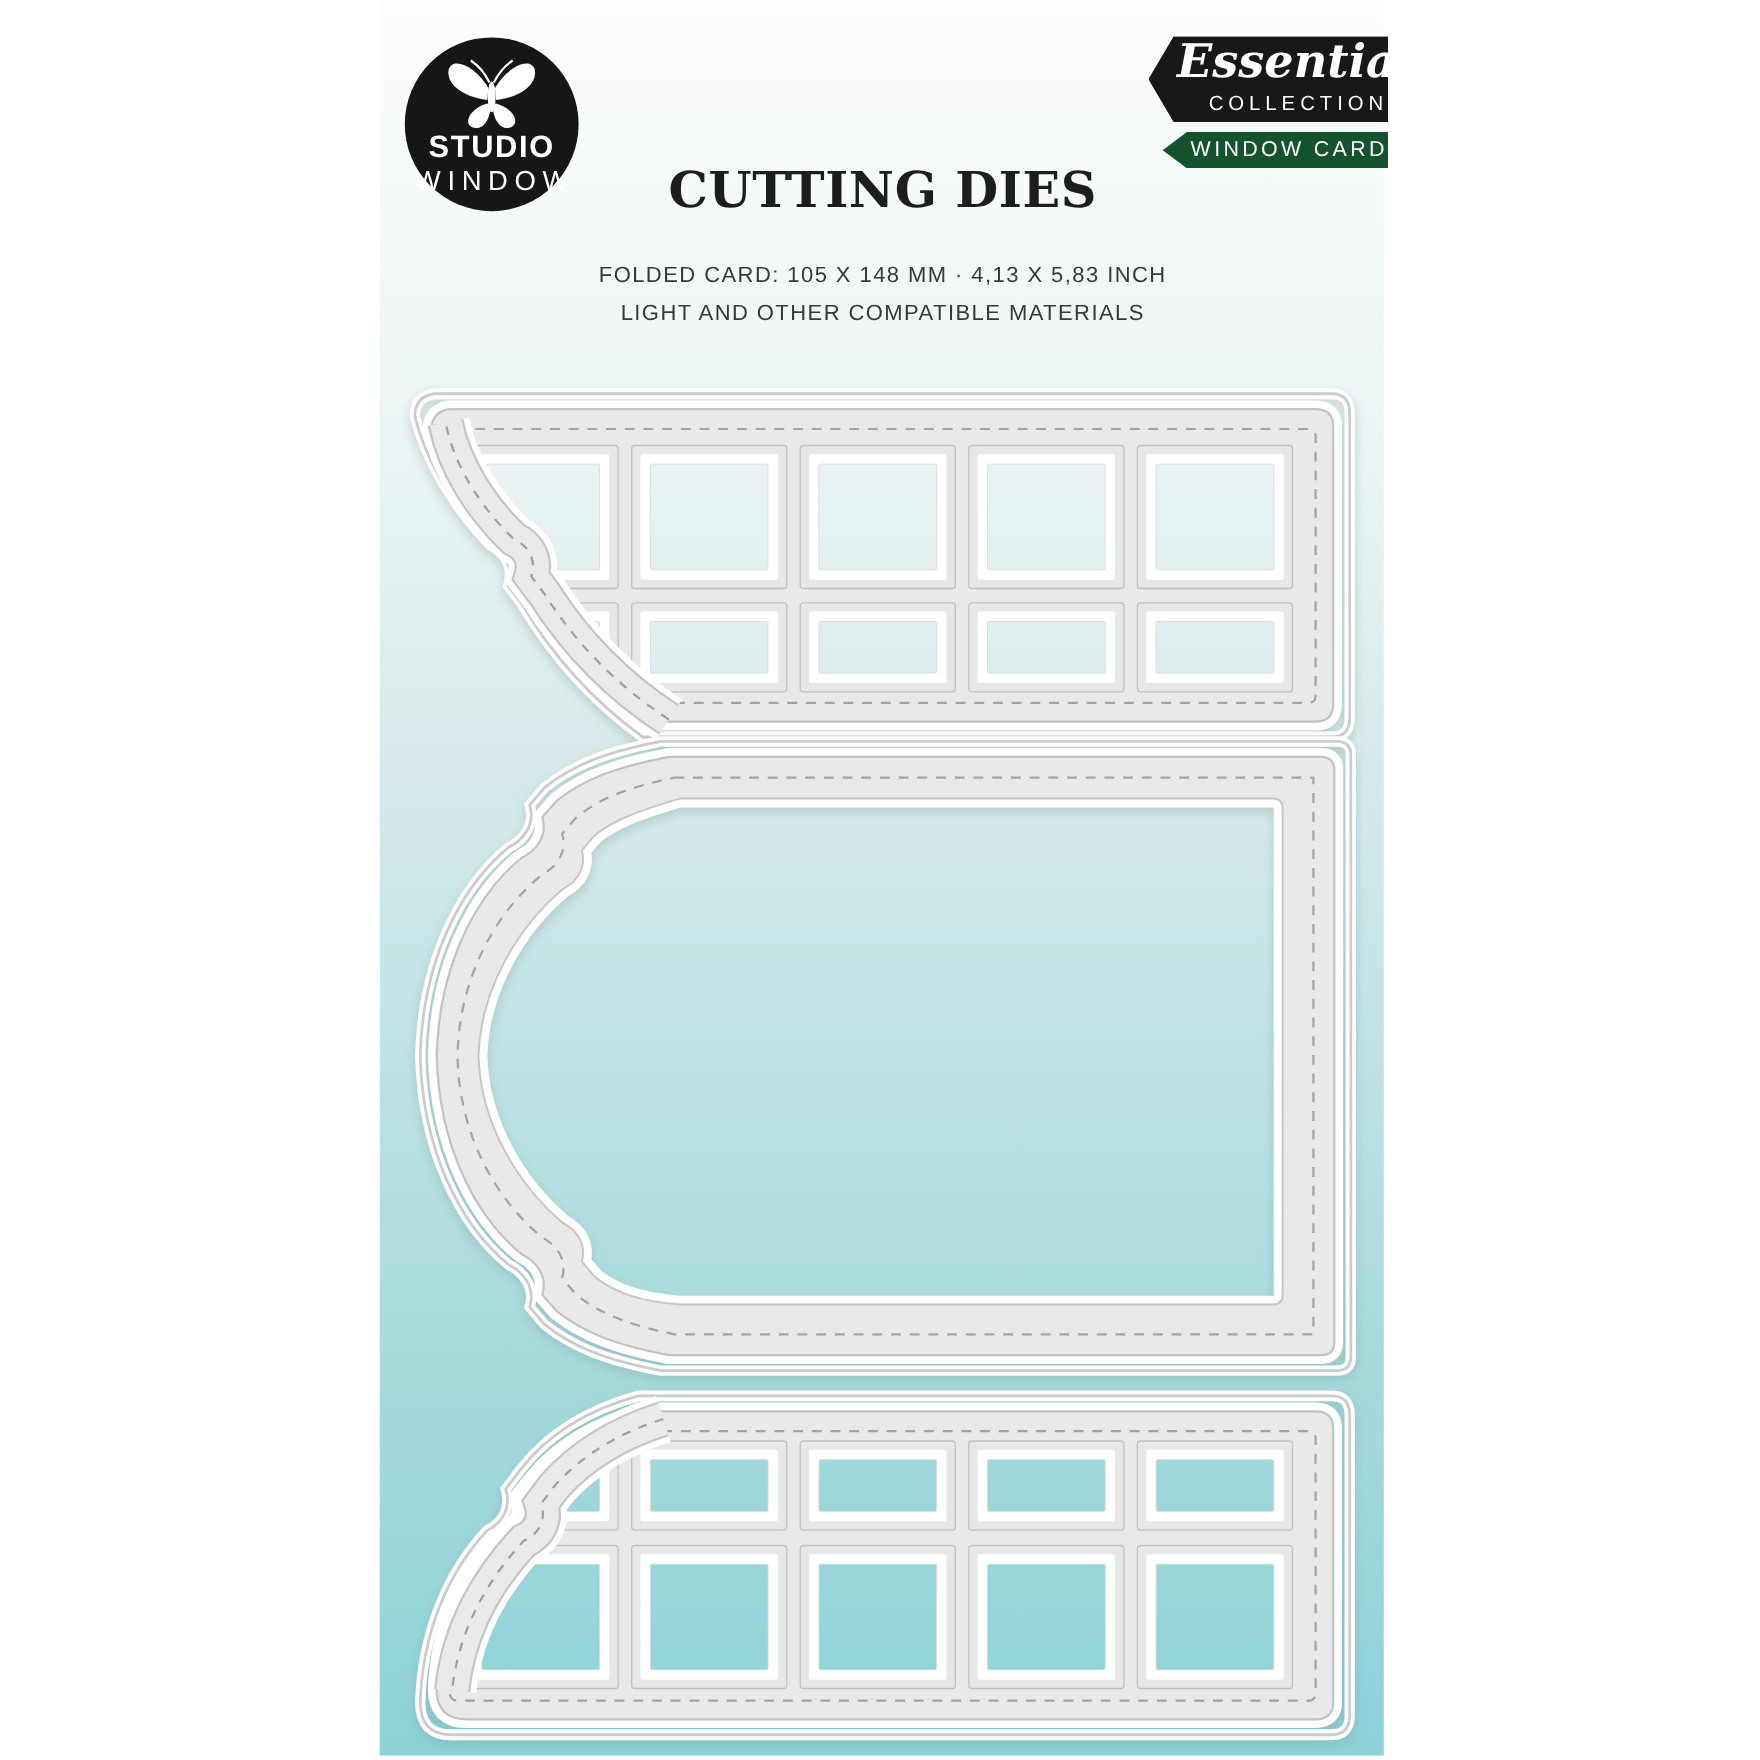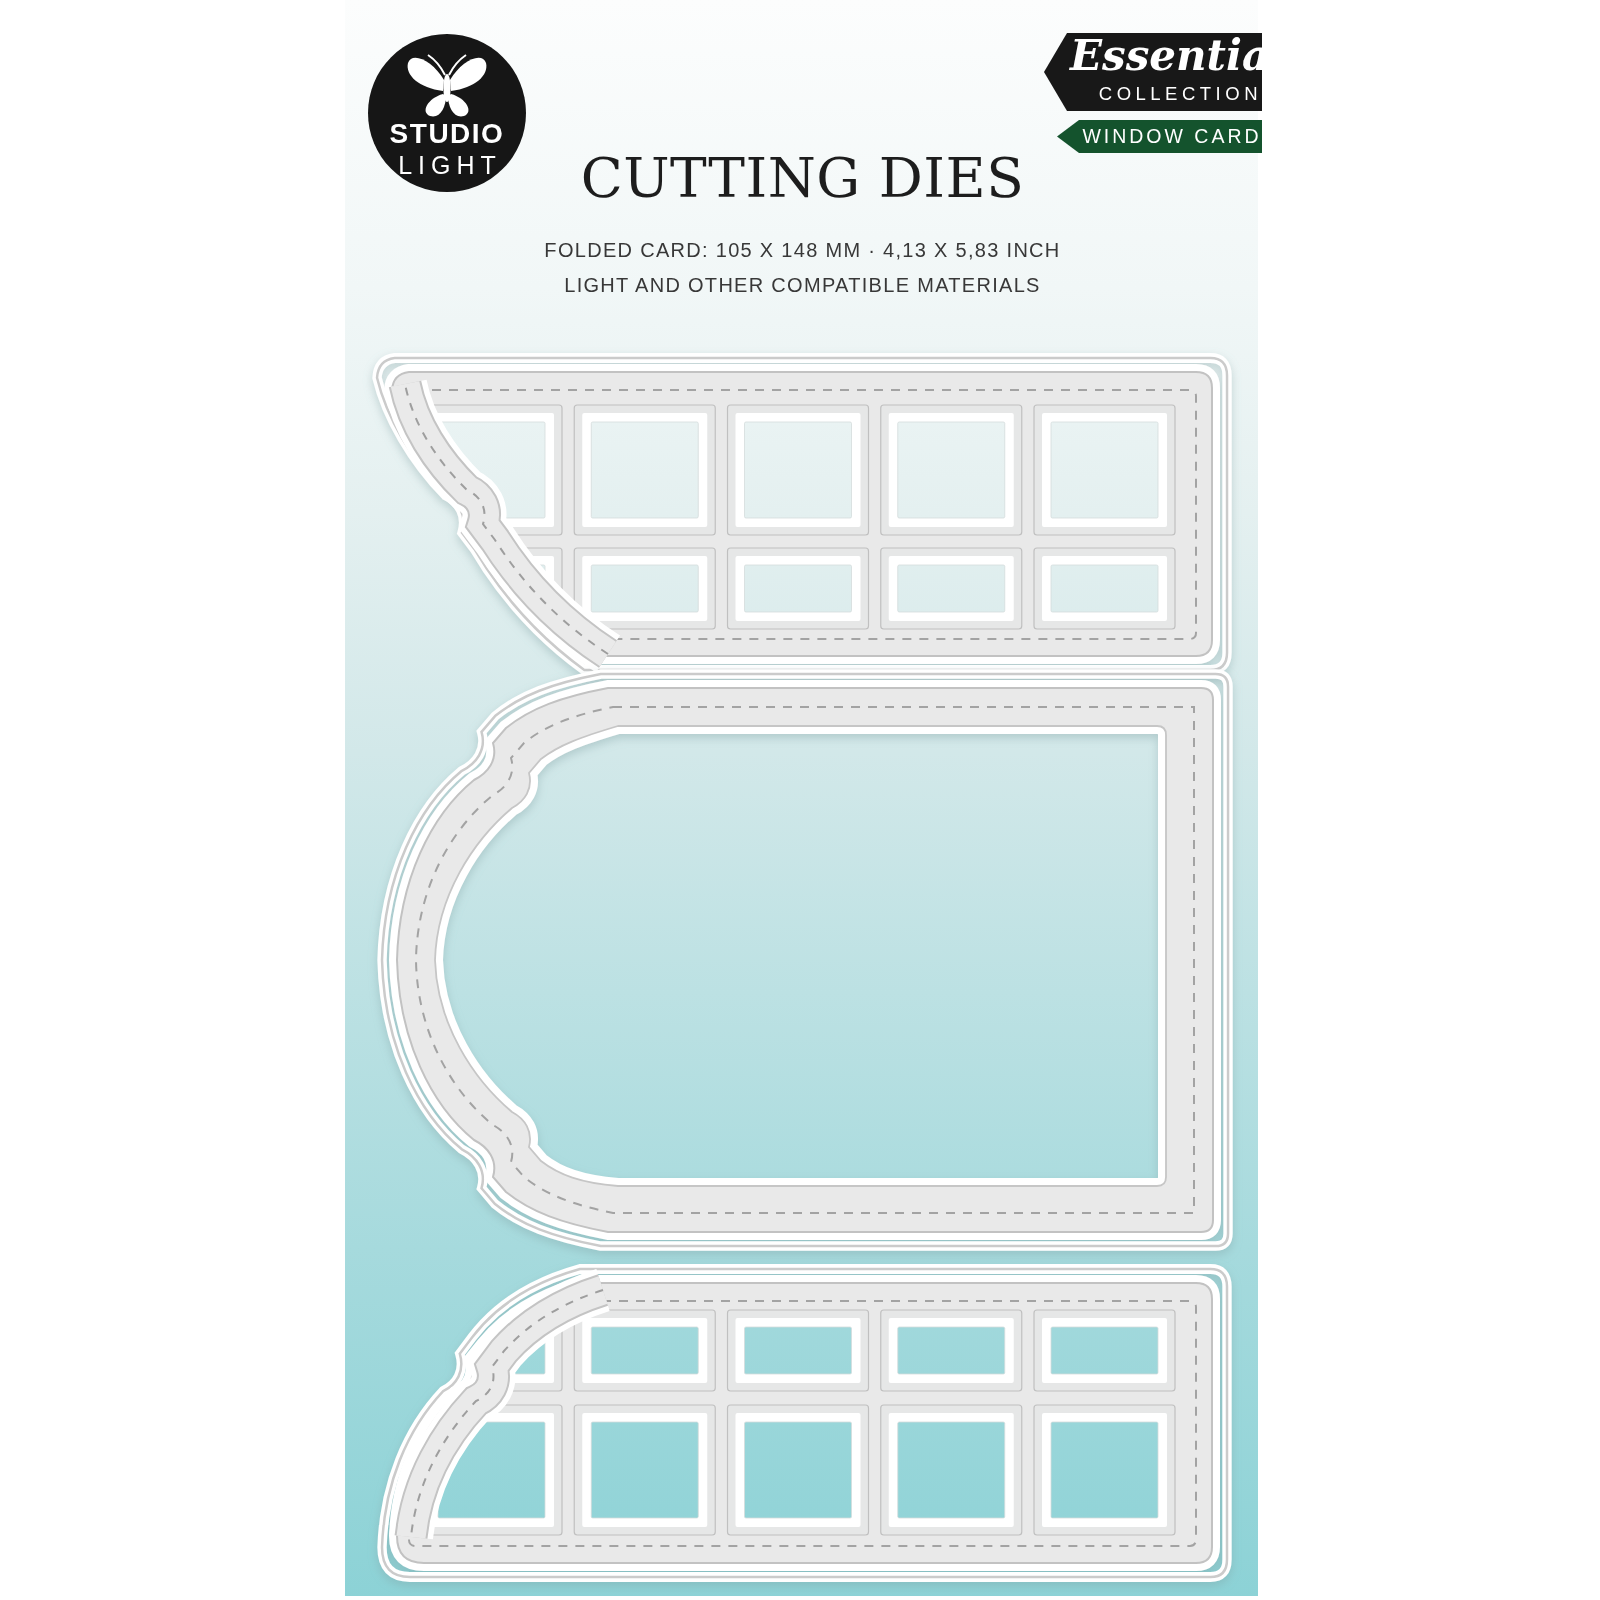--- a/index.html
+++ b/index.html
@@ -22,21 +22,21 @@
       font-family:"DejaVu Serif",serif;font-style:italic;font-weight:bold;font-size:42px;}
   .banner-black .caps{position:absolute;left:26px;right:0;top:50px;text-align:right;
       font-size:18.5px;letter-spacing:4.5px;text-indent:4.5px;}
   .banner-teal{left:1057px;top:120px;width:205px;height:33px;background:#14532d;
       clip-path:polygon(22px 0,100% 0,100% 100%,22px 100%,0 50%);color:#fff;}
   .banner-teal .caps{position:absolute;left:22px;right:0;top:0;line-height:33px;text-align:center;
       font-size:19.5px;letter-spacing:3px;text-indent:3px;}
 
   
   .title{left:345px;top:146px;width:915px;text-align:center;color:#1d1d1d;
-      font-family:"DejaVu Serif",serif;font-weight:normal;font-size:55px;letter-spacing:0.5px;}
+      font-family:"DejaVu Serif",serif;font-weight:bold;font-size:45px;letter-spacing:0.5px;}
   .subtitle{left:345px;top:233px;width:915px;text-align:center;color:#383838;
       font-size:20px;letter-spacing:1.3px;line-height:35px;}
 
   .dieart{left:345px;top:0;width:915px;height:1600px;}
 </style>
 </head>
 <body>
 
 <div class="canvas">
 
@@ -183,21 +183,21 @@
     <svg class="fly" viewBox="0 0 90 76" xmlns="http://www.w3.org/2000/svg">
       <path fill="#ffffff" d="M42,36 C31,17 10,7 6,19 C3,31 17,44 41,47 Z"></path>
       <path fill="#ffffff" d="M48,36 C59,17 80,7 84,19 C87,31 73,44 49,47 Z"></path>
       <path fill="#ffffff" d="M41,50 C26,54 18,68 28,72 C38,75 44,63 44,52 Z"></path>
       <path fill="#ffffff" d="M49,50 C64,54 72,68 62,72 C52,75 46,63 46,52 Z"></path>
       <ellipse fill="#ffffff" cx="45" cy="44" rx="3.6" ry="14"></ellipse>
       <path fill="none" stroke="#ffffff" stroke-width="2" d="M43,31 C38,21 32,15 26,11"></path>
       <path fill="none" stroke="#ffffff" stroke-width="2" d="M47,31 C52,21 58,15 64,11"></path>
     </svg>
     <div class="l1">STUDIO</div>
-    <div class="l2">LIGHT</div>
+    <div class="l2">WINDOW</div>
   </div>
 
   <div class="abs banner-black">
     <div class="script">Essentials</div>
     <div class="caps">COLLECTION</div>
   </div>
   <div class="abs banner-teal">
     <div class="caps">WINDOW CARD</div>
   </div>
 

